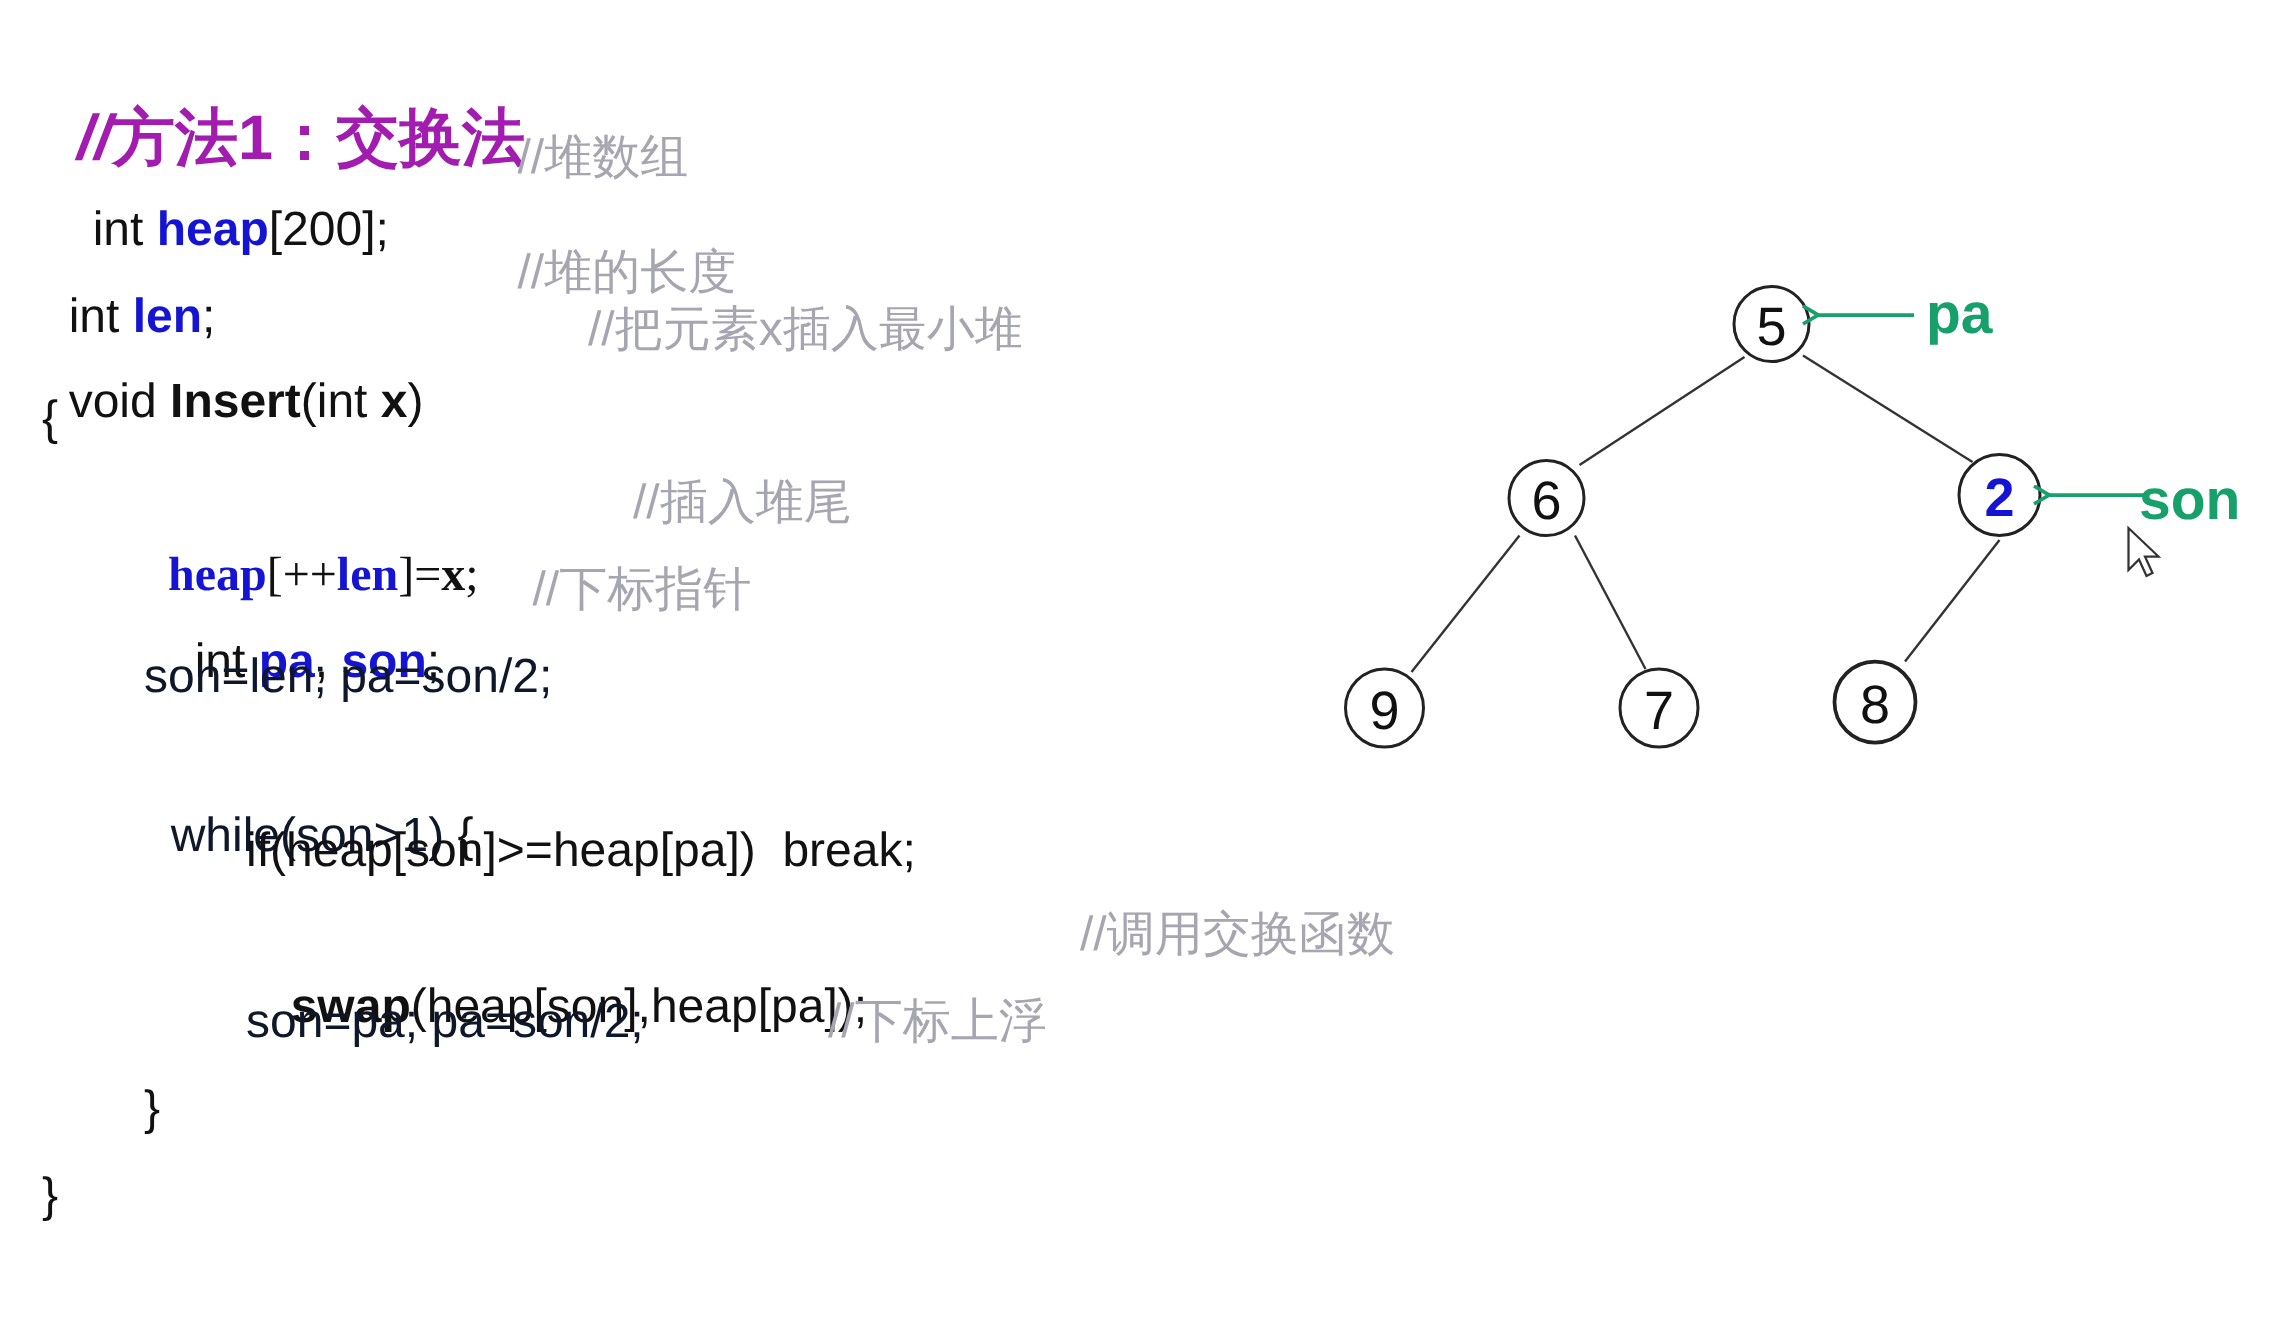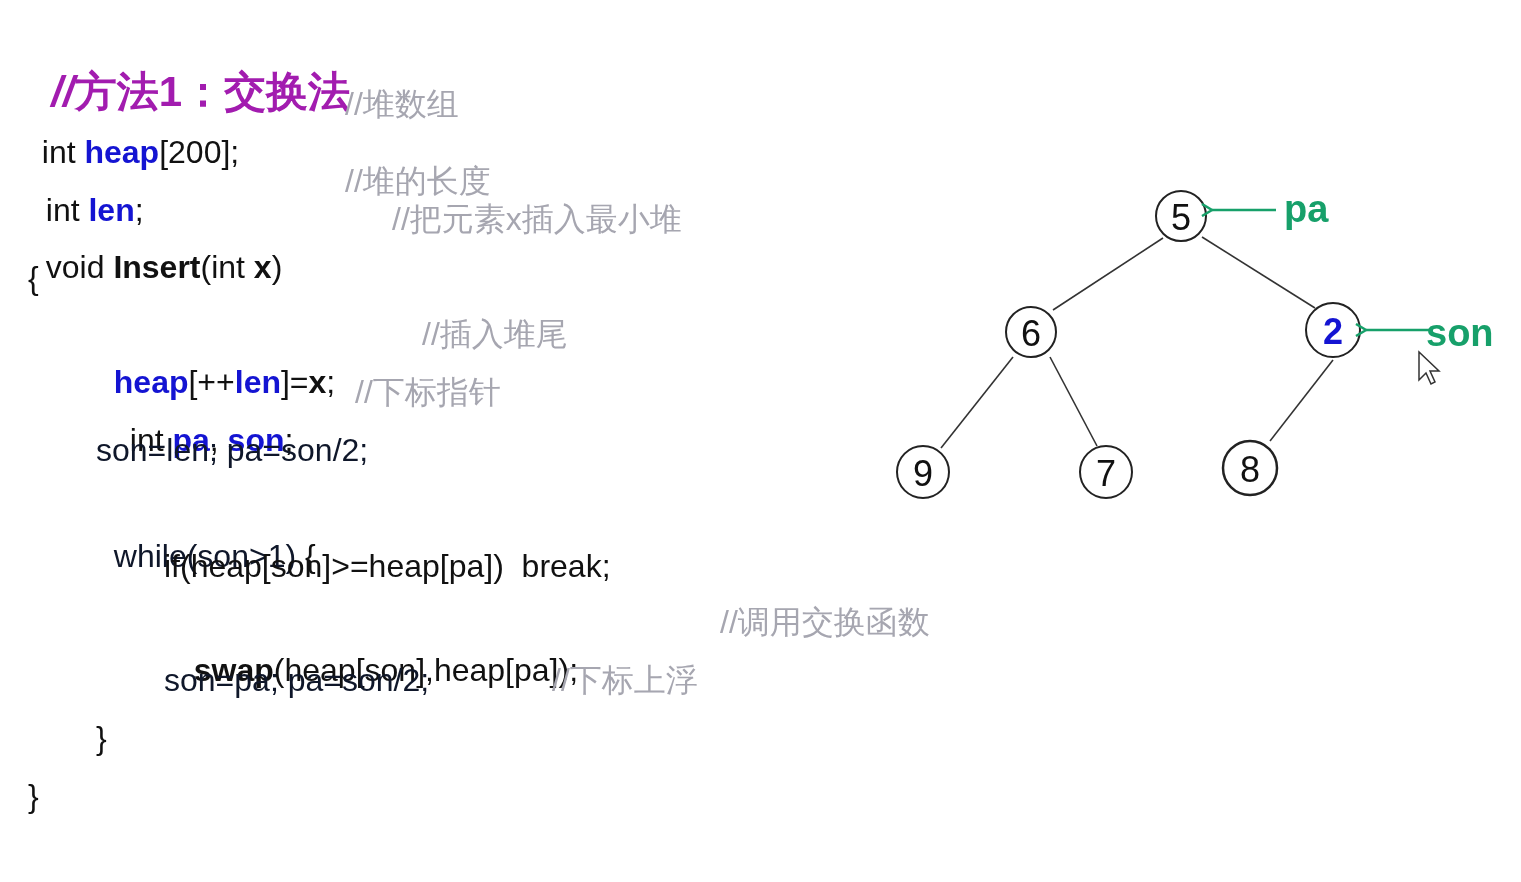--- a/index.html
+++ b/index.html
@@ -15,38 +15,38 @@
   .cmt { color:#a6a6b0; }
   #tree { position:absolute; left:0; top:0; }
 </style>
 </head>
 <body>
 
 <div class="line title" style="left:28px; top:20px;">
   <span>//</span><span class="cn">方法1：交换法</span>
 </div>
 
-<div class="line" style="left:24px; top:80px;">
+<div class="line" style="left:44px; top:80px;">
   <span class="kw">int </span><span class="var">heap</span><span>[200];</span>
 </div>
 <div class="line cmt" style="left:345px; top:80px;">//堆数组</div>
 
 <div class="line" style="left:28px; top:138px;">
   <span class="kw">int </span><span class="var">len</span><span>;</span>
 </div>
 <div class="line cmt" style="left:345px; top:138px;margin-top:19px;">//堆的长度</div>
 
 <div class="line" style="left:28px; top:195px;">
   <span>void </span><span class="bold">Insert</span><span>(int </span><span class="bold">x</span><span>)</span>
 </div>
 <div class="line cmt" style="left:392px; top:195px;">//把元素x插入最小堆</div>
 
 <div class="line" style="left:28px; top:254px;">{</div>
 
-<div class="line" style="left:96px; top:310px;">
+<div class="line" style="left:96px; top:310px;font-family:Liberation Serif, serif;">
   <span class="var">heap</span><span>[++</span><span class="var">len</span><span>]=</span><span class="bold">x</span><span>;</span>
 </div>
 <div class="line cmt" style="left:422px; top:310px;">//插入堆尾</div>
 
 <div class="line" style="left:112px; top:368px;">
   <span>int </span><span class="var">pa</span><span>, </span><span class="var">son</span><span>;</span>
 </div>
 <div class="line cmt" style="left:355px; top:368px;">//下标指针</div>
 
 <div class="line green" style="left:96px; top:426px;">son=len; pa=son/2;</div>

